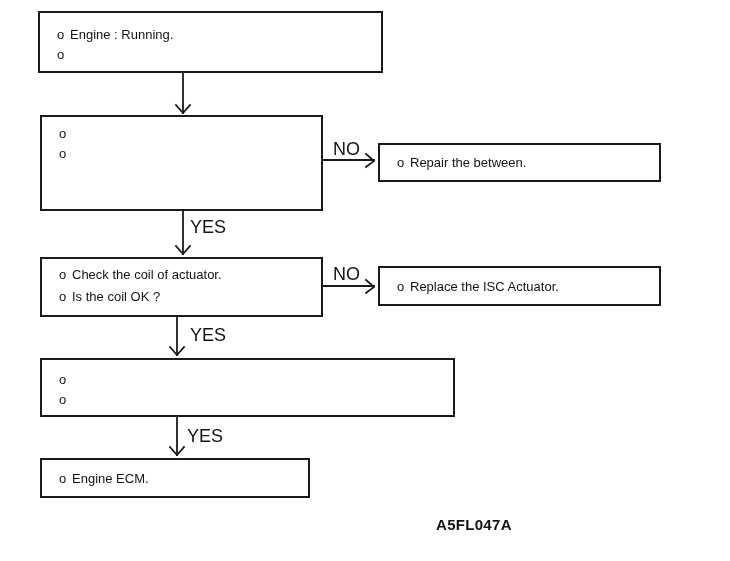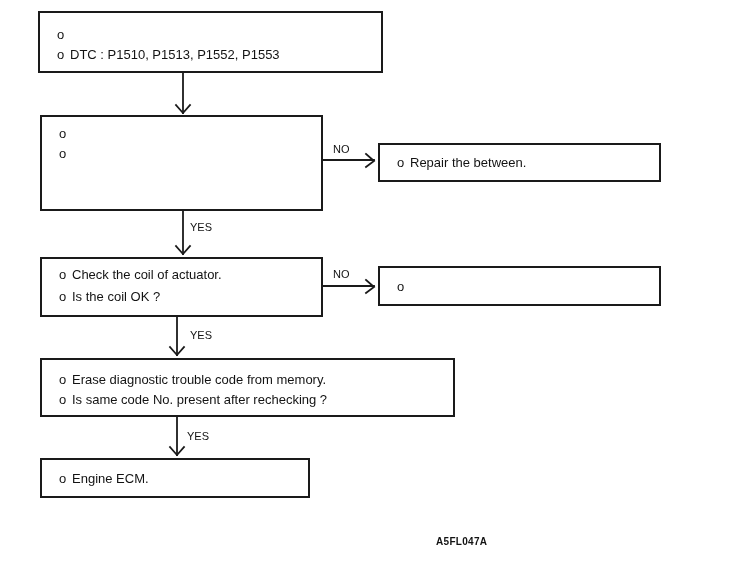--- a/index.html
+++ b/index.html
@@ -62,34 +62,34 @@
   .b-erase  { left: 40px;  top: 358px; width: 415px; height: 59px; padding-top: 10px; }
   .b-erase .row  { line-height: 20px; }
   .b-ecm    { left: 40px;  top: 458px; width: 270px; height: 40px; }
   .vcenter {
     display: flex;
     flex-direction: column;
     justify-content: center;
   }
   .branch-label {
     position: absolute;
-    font-size: 11px;
+    font-size: 18px;
     line-height: 15px;
     color: #131313;
   }
   .lbl-no-1  { left: 333px; top: 142px; }
   .lbl-yes-1 { left: 190px; top: 220px; }
   .lbl-no-2  { left: 333px; top: 267px; }
   .lbl-yes-2 { left: 190px; top: 328px; }
   .lbl-yes-3 { left: 187px; top: 429px; }
   .figure-code {
     position: absolute;
     left: 436px;
-    top: 536px;
-    font-size: 10px;
+    top: 516px;
+    font-size: 15px;
     font-weight: bold;
     letter-spacing: 0.3px;
     color: #131313;
   }
 </style>
 </head>
 <body>
 
 <div class="stage">
 
@@ -116,24 +116,24 @@
     </g>
     <g>
       <line x1="177" y1="417" x2="177" y2="455"></line>
       <polyline points="170,447 177,455 184,447"></polyline>
     </g>
   </svg>
 
   <div class="fbox b-start">
     <div class="row">
       <span class="marker">o</span>
+      <span class="txt">Engine : Running.</span>
     </div>
     <div class="row">
       <span class="marker">o</span>
-      <span class="txt">DTC : P1510, P1513, P1552, P1553</span>
     </div>
   </div>
 
   <div class="fbox b-wiring">
     <div class="row">
       <span class="marker">o</span>
     </div>
     <div class="row">
       <span class="marker">o</span>
     </div>
@@ -153,31 +153,30 @@
     </div>
     <div class="row">
       <span class="marker">o</span>
       <span class="txt">Is the coil OK ?</span>
     </div>
   </div>
 
   <div class="fbox b-isc vcenter">
     <div class="row">
       <span class="marker">o</span>
+      <span class="txt">Replace the ISC Actuator.</span>
     </div>
   </div>
 
   <div class="fbox b-erase">
     <div class="row">
       <span class="marker">o</span>
-      <span class="txt">Erase diagnostic trouble code from memory.</span>
     </div>
     <div class="row">
       <span class="marker">o</span>
-      <span class="txt">Is same code No. present after rechecking ?</span>
     </div>
   </div>
 
   <div class="fbox b-ecm vcenter">
     <div class="row">
       <span class="marker">o</span>
       <span class="txt">Engine ECM.</span>
     </div>
   </div>
 

